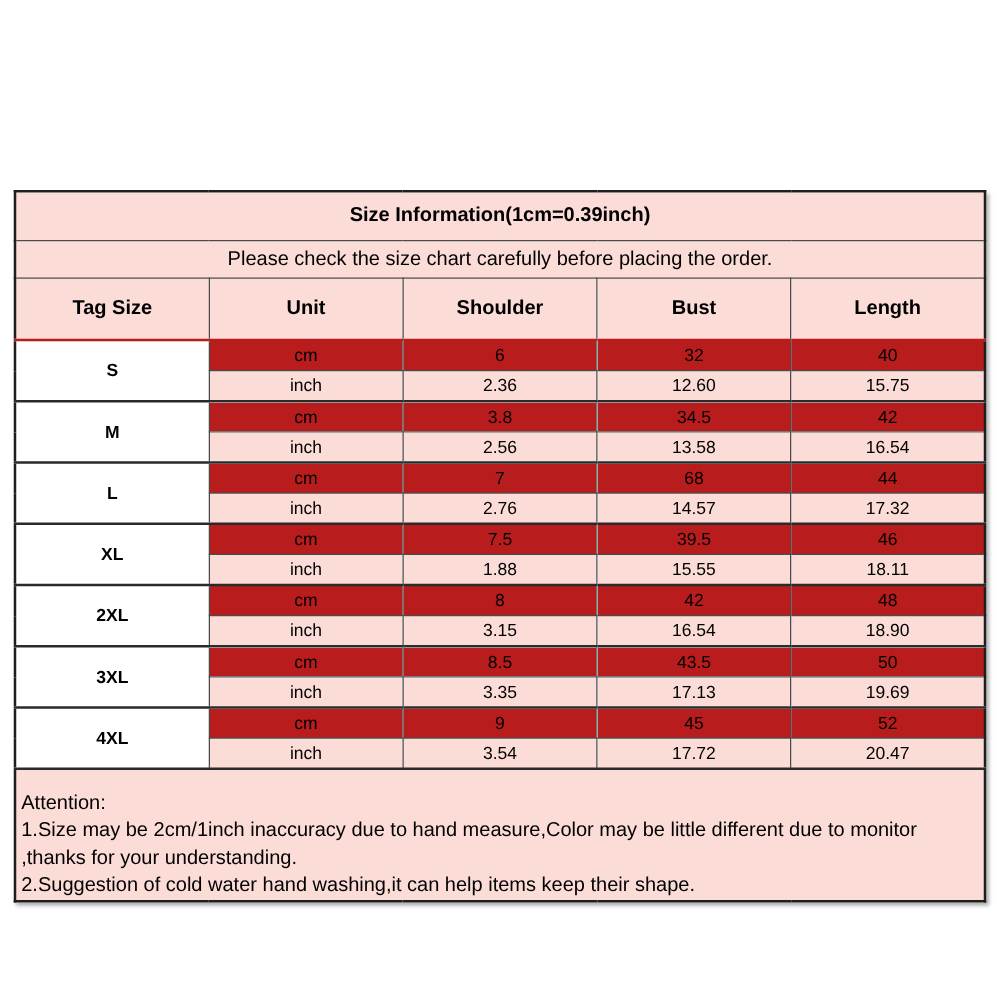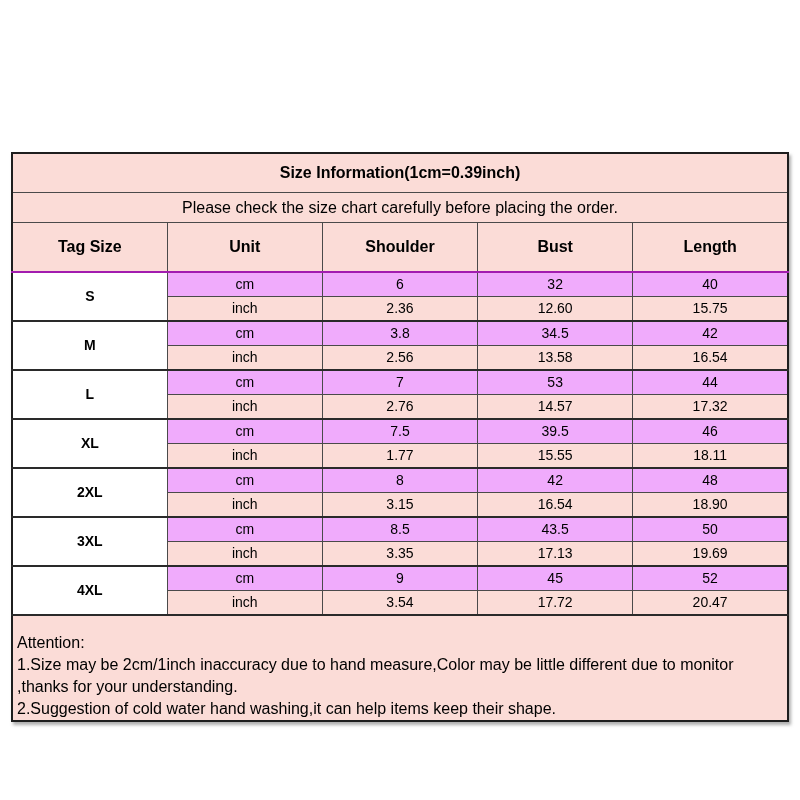--- a/index.html
+++ b/index.html
@@ -50,23 +50,23 @@
     height: 29px;
     background: #fbdcd7;
     font-size: 16px;
     margin-left: 44px;
   }
   tr.r-header td {
     height: 48px;
     background: #fbdcd7;
     font-size: 16px;
     font-weight: bold;
-    border-bottom: 2px solid #a21caf;
-  }
-  tr.r-cm td { height: 23px; background: #f0abfc; }
+    border-bottom: 2px solid #b91c1c;
+  }
+  tr.r-cm td { height: 23px; background: #b91c1c; }
   tr.r-inch td { height: 23px; background: #fbdcd7; }
   tr.g-top td { border-top: 2px solid #2a2a2a; }
   td.tag-cell {
     background: #ffffff !important;
     font-weight: bold;
     font-size: 17px;
   }
   td.unit-cell { font-size: 16px; }
   tr.r-attn td {
     height: 101px;
@@ -134,40 +134,40 @@
         <td class="unit-cell">inch</td>
         <td>2.56</td>
         <td>13.58</td>
         <td>16.54</td>
       </tr>
 
       <tr class="r-cm g-top">
         <td class="tag-cell" rowspan="2">L</td>
         <td class="unit-cell">cm</td>
         <td>7</td>
-        <td>53</td>
+        <td>68</td>
         <td>44</td>
       </tr>
       <tr class="r-inch">
         <td class="unit-cell">inch</td>
         <td>2.76</td>
         <td>14.57</td>
         <td>17.32</td>
       </tr>
 
       <tr class="r-cm g-top">
         <td class="tag-cell" rowspan="2">XL</td>
         <td class="unit-cell">cm</td>
         <td>7.5</td>
         <td>39.5</td>
         <td>46</td>
       </tr>
       <tr class="r-inch">
         <td class="unit-cell">inch</td>
-        <td>1.77</td>
+        <td>1.88</td>
         <td>15.55</td>
         <td>18.11</td>
       </tr>
 
       <tr class="r-cm g-top">
         <td class="tag-cell" rowspan="2">2XL</td>
         <td class="unit-cell">cm</td>
         <td>8</td>
         <td>42</td>
         <td>48</td>

